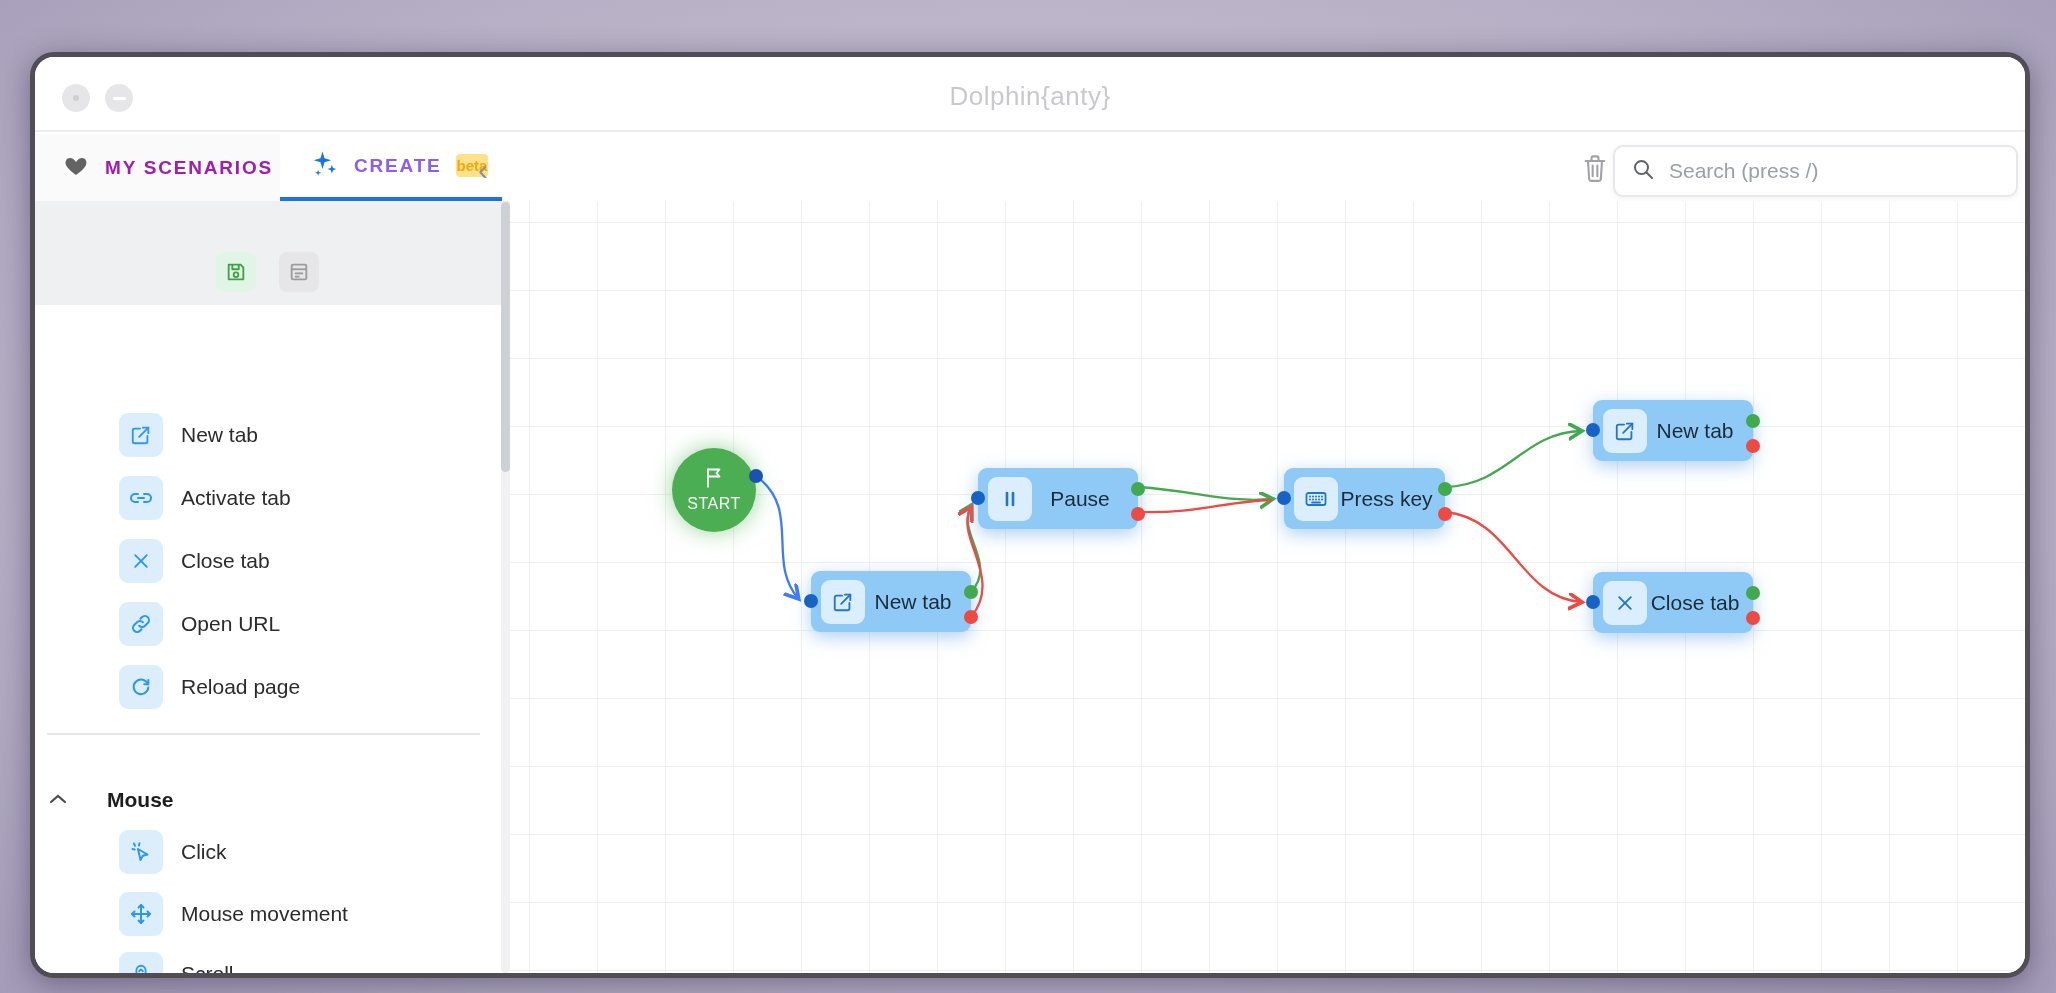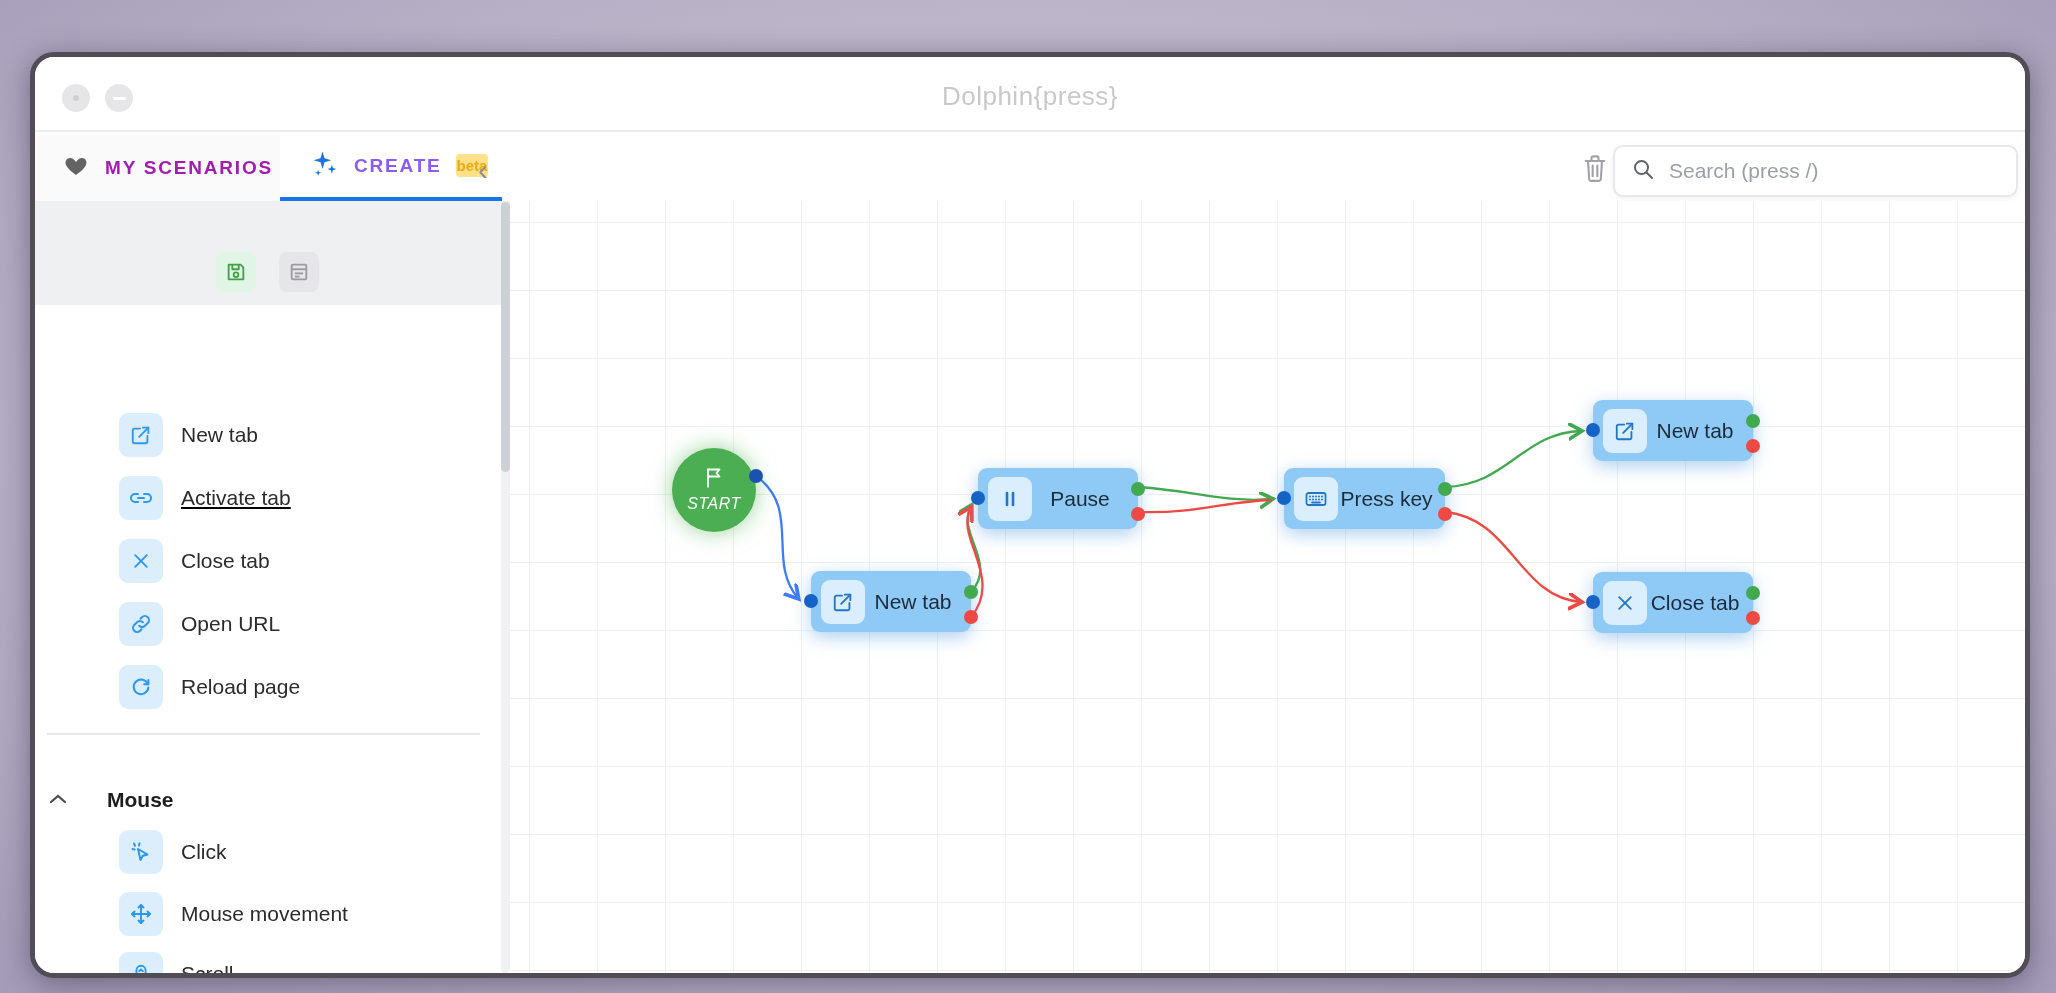--- a/index.html
+++ b/index.html
@@ -72,38 +72,38 @@
   }
   .node .nbox { width:44px; height:44px; background:#daeefe; border-radius:9px; display:flex; align-items:center; justify-content:center; flex:none; }
   .node .nlbl { flex:1; text-align:center; font-size:21px; color:#1c2b3a; }
   .port { position:absolute; width:14px; height:14px; border-radius:50%; }
   .port.in    { left:-7px; top:23px; background:#1763c5; }
   .port.out-g { right:-7px; top:14px; background:#41a94e; }
   .port.out-r { right:-7px; top:39px; background:#ee4943; }
   .start-node {
     position:absolute; left:162px; top:247px; width:84px; height:84px; border-radius:50%;
     background:#4cae52; display:flex; flex-direction:column; align-items:center; justify-content:center; gap:2px;
-    box-shadow:0 0 22px rgba(76,175,80,.55); cursor:grab;font-style:italic;
+    box-shadow:0 0 22px rgba(76,175,80,.55); cursor:grab;
   }
   .start-node .slbl { color:#fff; font-size:16px; letter-spacing:.5px; }
   .start-port { position:absolute; left:239px; top:268px; width:14px; height:14px; border-radius:50%; background:#1b52b0; }
 </style>
 </head>
 <body>
 
 <div class="window">
 
   <div class="titlebar">
     <div class="win-btn b1">
         <div class="dot"></div>
       </div>
     <div class="win-btn b2">
         <div class="minus"></div>
       </div>
-    <div class="win-title">Dolphin{press}</div>
+    <div class="win-title">Dolphin{anty}</div>
   </div>
 
   <div class="header">
     <div class="tab tab-scenarios">
       <span>
         <svg width="26" height="24" viewBox="0 0 24 24">
             <path d="M12 21s-8-5.5-10-10C.6 7.5 2.5 4 6 4c2.4 0 4.2 1.6 6 4 1.8-2.4 3.6-4 6-4 3.5 0 5.4 3.5 4 7-2 4.5-10 10-10 10z" fill="#636363"></path>
           </svg>
       </span>
       <span class="lbl">MY SCENARIOS</span>
@@ -179,21 +179,21 @@
             <g fill="none" stroke="#2b98f0" stroke-width="2" stroke-linecap="round" stroke-linejoin="round">
               <path d="M19 13 v6 a2 2 0 0 1 -2 2 H5 a2 2 0 0 1 -2 -2 V7 a2 2 0 0 1 2 -2 h6"></path>
               <path d="M14 4 h6 v6"></path>
               <path d="M10 14 L20 4"></path>
             </g>
           </svg>
       </div>
       <span class="ilbl">New tab</span>
     </div>
 
-    <div class="side-item" style="top:275px;text-decoration:underline;">
+    <div class="side-item" style="top:275px;">
       <div class="ibox">
         <svg width="24" height="24" viewBox="0 0 24 24">
             <g fill="none" stroke="#2b98f0" stroke-width="2" stroke-linecap="round">
               <path d="M9 8 H6 a4 4 0 0 0 0 8 h3"></path>
               <path d="M15 8 h3 a4 4 0 0 1 0 8 h-3"></path>
               <path d="M9 12 h6"></path>
             </g>
           </svg>
       </div>
       <span class="ilbl">Activate tab</span>

